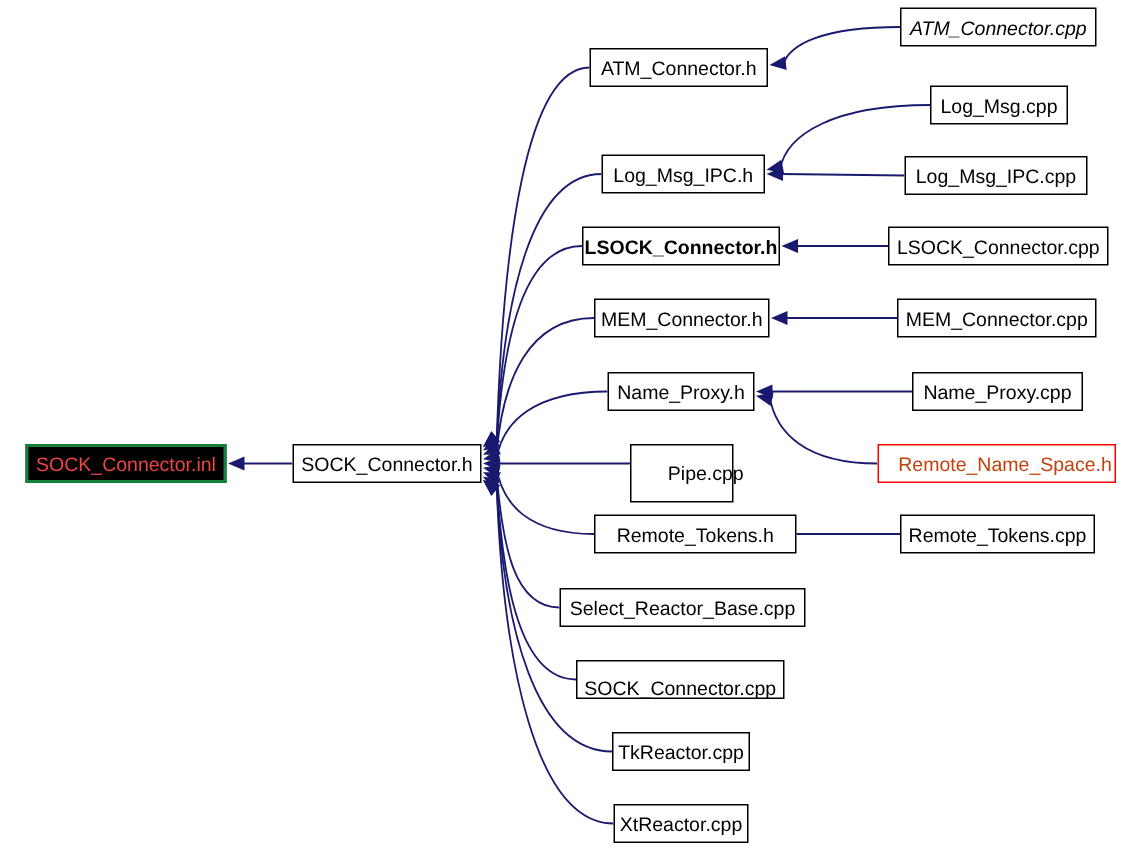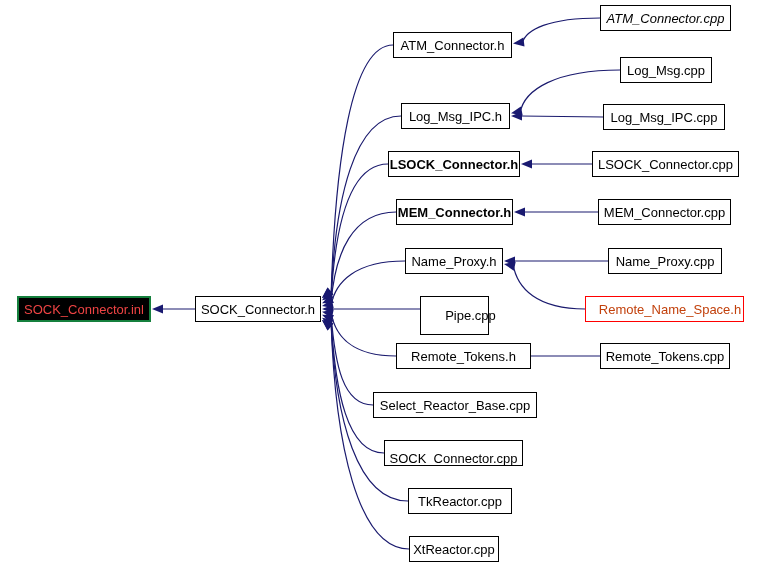--- a/index.html
+++ b/index.html
@@ -126,21 +126,21 @@
       </div>
       <div class="node" style="left: 603px; top: 104px; width: 122px; height: 26px;">
         <span class="node-label">Log_Msg_IPC.cpp</span>
       </div>
       <div class="node" style="left: 388px; top: 151px; width: 132px; height: 26px; font-weight: bold;">
         <span class="node-label">LSOCK_Connector.h</span>
       </div>
       <div class="node" style="left: 592px; top: 151px; width: 147px; height: 26px;">
         <span class="node-label">LSOCK_Connector.cpp</span>
       </div>
-      <div class="node" style="left: 396px; top: 199px; width: 117px; height: 26px; font-weight: bold;">
+      <div class="node" style="left: 396px; top: 199px; width: 117px; height: 26px;">
         <span class="node-label">MEM_Connector.h</span>
       </div>
       <div class="node" style="left: 598px; top: 199px; width: 133px; height: 26px;">
         <span class="node-label">MEM_Connector.cpp</span>
       </div>
       <div class="node" style="left: 405px; top: 248px; width: 98px; height: 26px;">
         <span class="node-label">Name_Proxy.h</span>
       </div>
       <div class="node" style="left: 608px; top: 248px; width: 114px; height: 26px;">
         <span class="node-label">Name_Proxy.cpp</span>
@@ -156,21 +156,21 @@
       </div>
       <div class="node" style="left: 600px; top: 343px; width: 130px; height: 26px;">
         <span class="node-label">Remote_Tokens.cpp</span>
       </div>
       <div class="node" style="left: 373px; top: 392px; width: 164px; height: 26px;">
         <span class="node-label">Select_Reactor_Base.cpp</span>
       </div>
       <div class="node" style="left: 384px; top: 440px; width: 139px; height: 26px; align-items: flex-end;">
         <span class="node-label">SOCK_Connector.cpp</span>
       </div>
-      <div class="node" style="left: 408px; top: 488px; width: 104px; height: 26px;">
+      <div class="node" style="left: 408px; top: 488px; width: 92px; height: 26px;">
         <span class="node-label">TkReactor.cpp</span>
       </div>
       <div class="node" style="left: 409px; top: 536px; width: 90px; height: 26px;">
         <span class="node-label">XtReactor.cpp</span>
       </div>
     </div>
 
 </div>
 
 </body></html>

